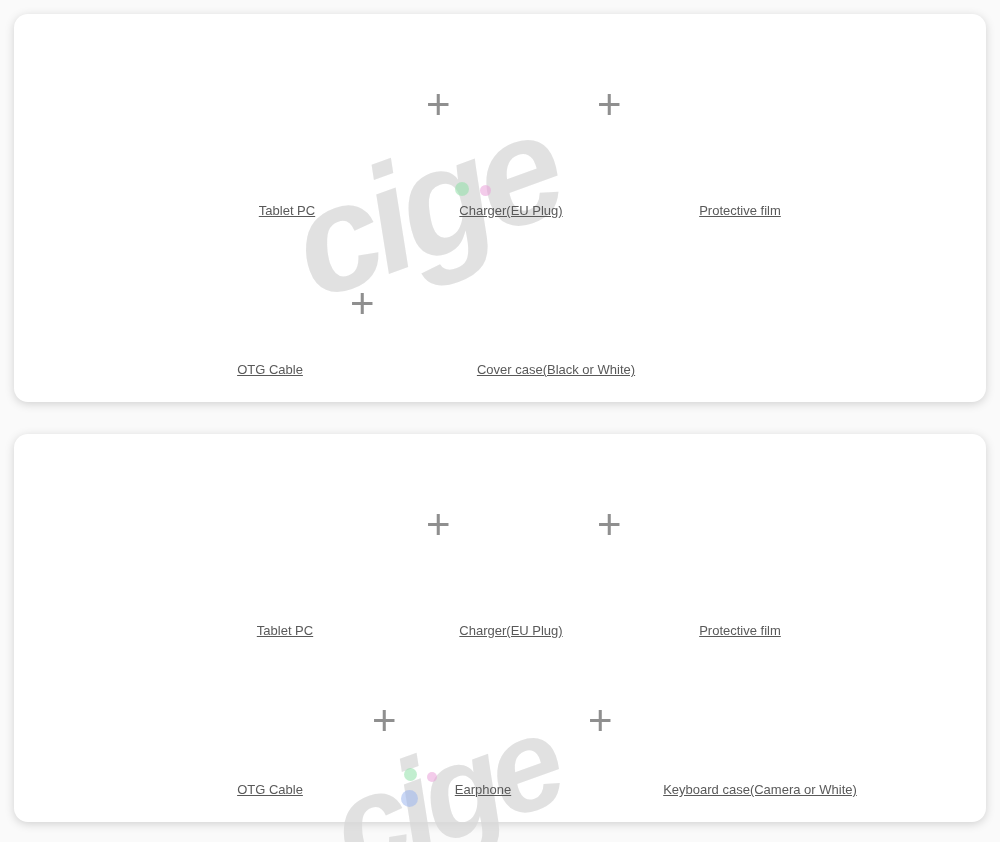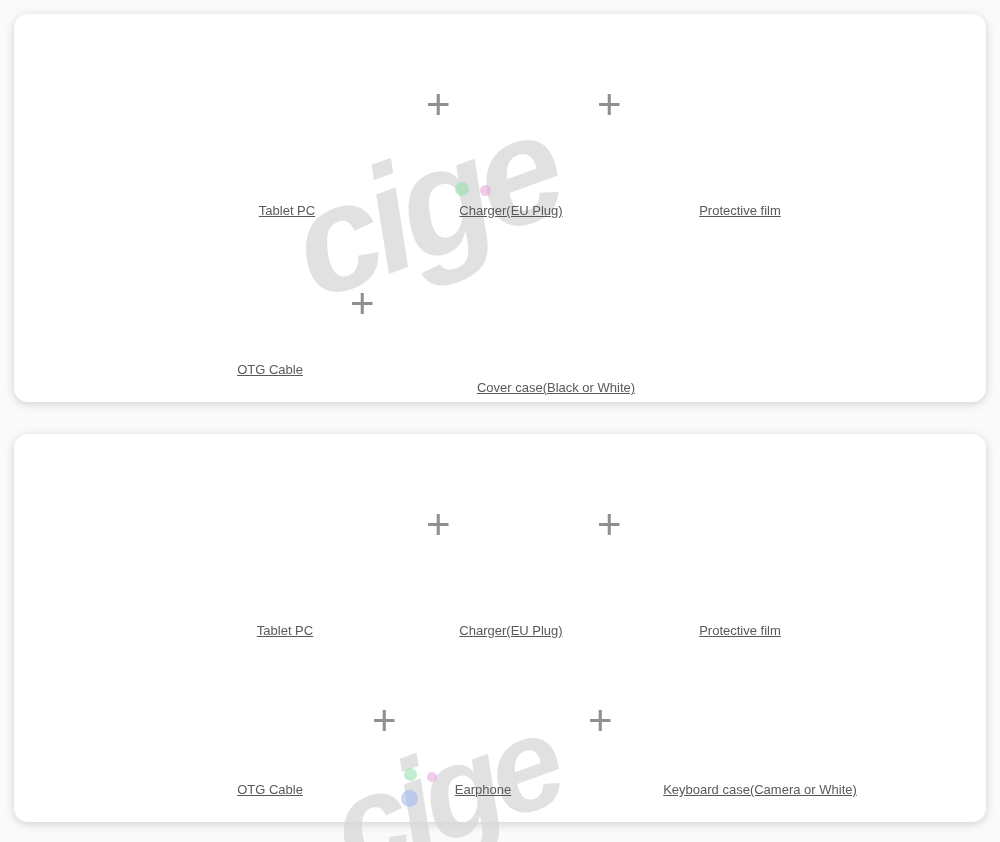--- a/index.html
+++ b/index.html
@@ -352,21 +352,21 @@
       <path d="M18 80 L60 96 L120 104 L118 110 L56 102 L12 84 Z" fill="#141414"></path>
       <defs>
         <linearGradient id="sky" x1="0" y1="0" x2="0" y2="1">
           <stop offset="0%" stop-color="#bfe2f5" stop-opacity=".85"></stop>
           <stop offset="58%" stop-color="#e8f3fa" stop-opacity=".25"></stop>
           <stop offset="100%" stop-color="#6aa84f" stop-opacity=".75"></stop>
         </linearGradient>
       </defs>
     </svg>
   </div>
-  <div class="caption" style="left:556px;top:380px;">Cover case(Black or White)</div>
+  <div class="caption" style="left:556px;top:362px;">Cover case(Black or White)</div>
 </div>
 
 <div class="card" id="card-bundle4"></div>
 <div class="bundle-label" id="label-b4">Bundle 4</div>
 
 <div class="item">
   <div class="tablet" style="left:207px;top:471px;width:182px;height:126px;">
     <div class="tablet-screen">
       <svg class="crackle" viewBox="0 0 182 126" preserveAspectRatio="none">
         <path d="M118 4 L126 30 L118 52 L131 74 L122 100 L134 122" stroke="#9aa3b8" stroke-width=".5" fill="none" opacity=".5"></path>

